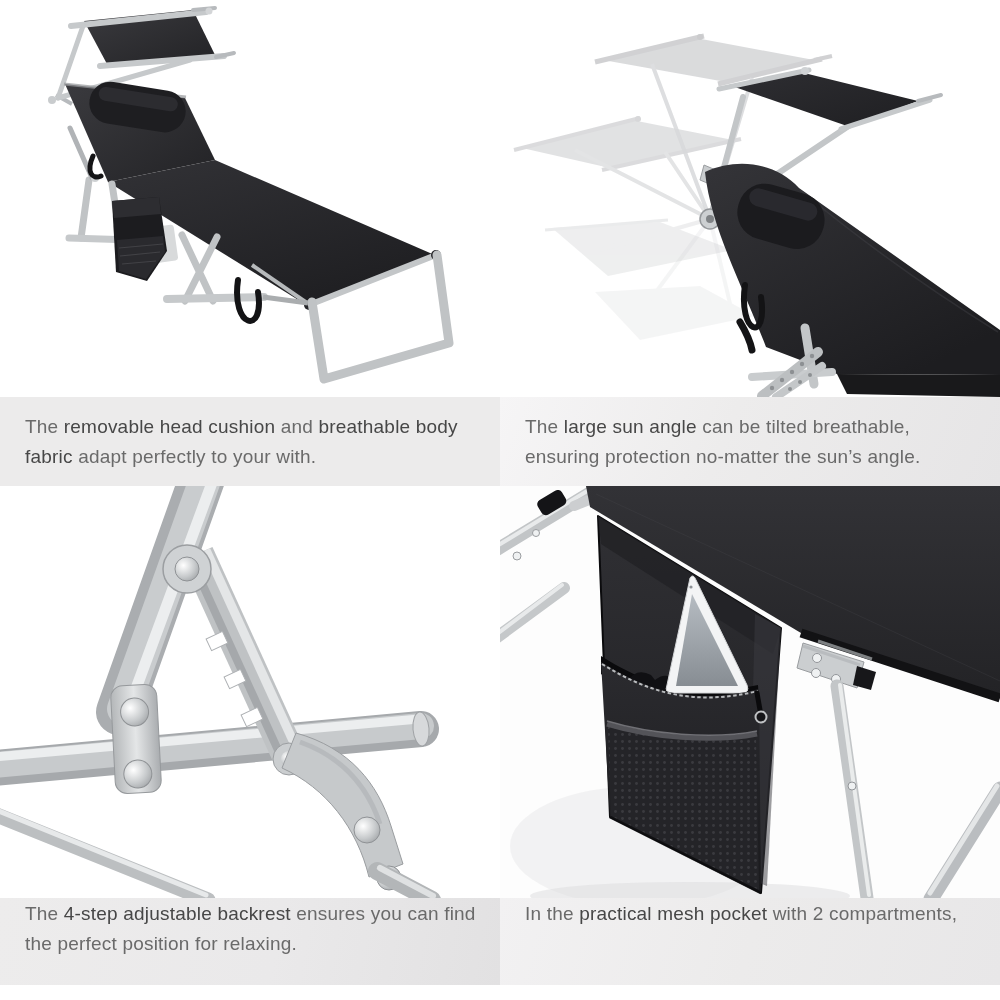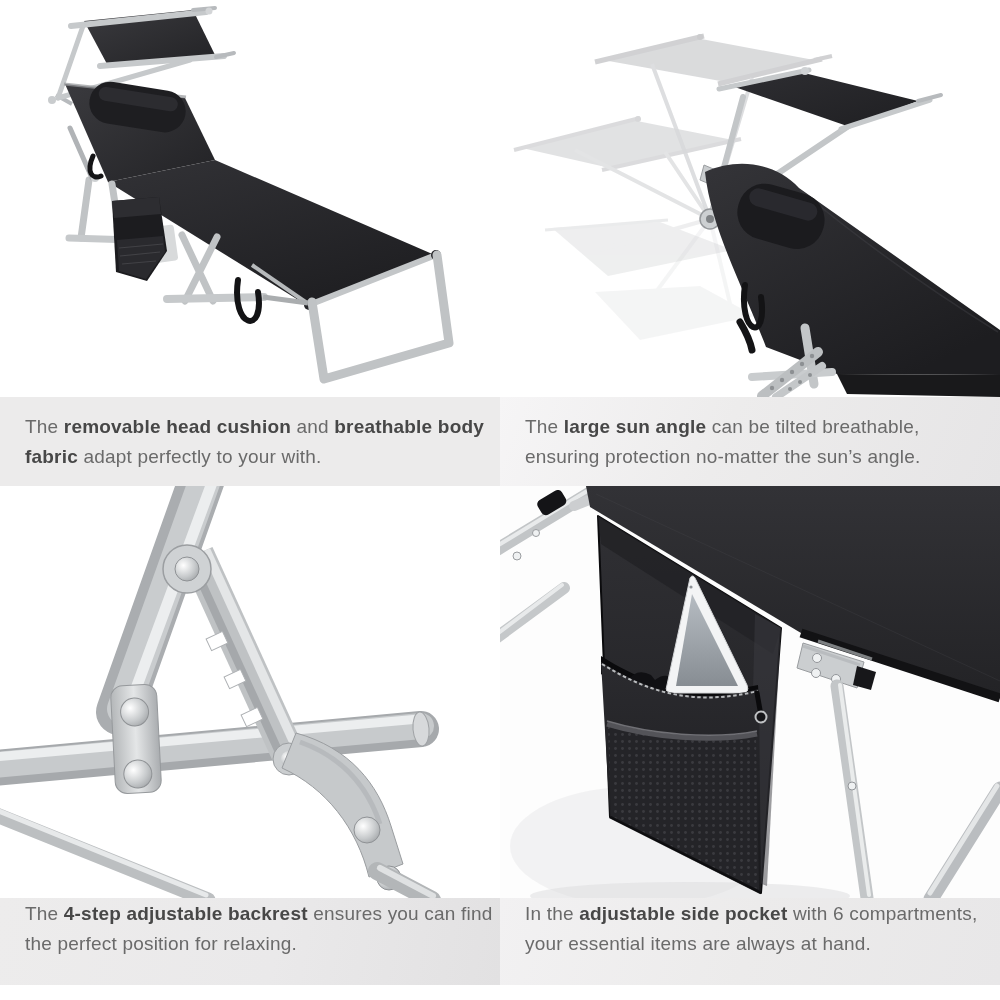--- a/index.html
+++ b/index.html
@@ -17,21 +17,21 @@
   .band.b1{height:89px;}
   .band.b2{height:87px;}
   .cap{
     width:500px;box-sizing:border-box;padding-left:25px;
     font-size:19px;letter-spacing:0.2px;color:#6a6a6a;
     background:#ecebeb;
   }
   .band.b1 .cap{padding-top:15px;}
   .band.b2 .cap{padding-top:1px;}
   .cap .line{height:30px;line-height:30px;white-space:nowrap;}
-  .cap .b{font-weight:700;color:#474747;}
+  .cap .b{font-weight:400;color:#474747;}
   .band.b1 .cap.right{background:linear-gradient(112deg,#f6f5f6 0%,#edecec 45%,#e6e5e6 100%);}
   .band.b2 .cap.left{background:linear-gradient(100deg,#edecec 0%,#eae9ea 55%,#e2e1e2 100%);}
   .band.b2 .cap.right{background:linear-gradient(105deg,#f2f1f2 0%,#ecebeb 50%,#e8e7e8 100%);}
   .footer-strip{width:1000px;height:15px;background:#ffffff;}
 </style>
 </head>
 <body>
 
 <div class="page">
 
@@ -363,20 +363,19 @@
       </svg>
     </figure>
   </div>
 
   <div class="band b2">
     <div class="cap left">
       <div class="line"><span>The </span><span class="b">4-step adjustable backrest</span><span> ensures you can find</span></div>
       <div class="line"><span>the perfect position for relaxing.</span></div>
     </div>
     <div class="cap right">
-      <div class="line"><span>In the </span><span class="b">adjustable side pocket</span><span> with 6 compartments,</span></div>
-      <div class="line"><span>your essential items are always at hand.</span></div>
+      <div class="line"><span>In the </span><span class="b">practical mesh pocket</span><span> with 2 compartments,</span></div>
     </div>
   </div>
 
   <div class="footer-strip"></div>
 
 </div>
 
 </body></html>

